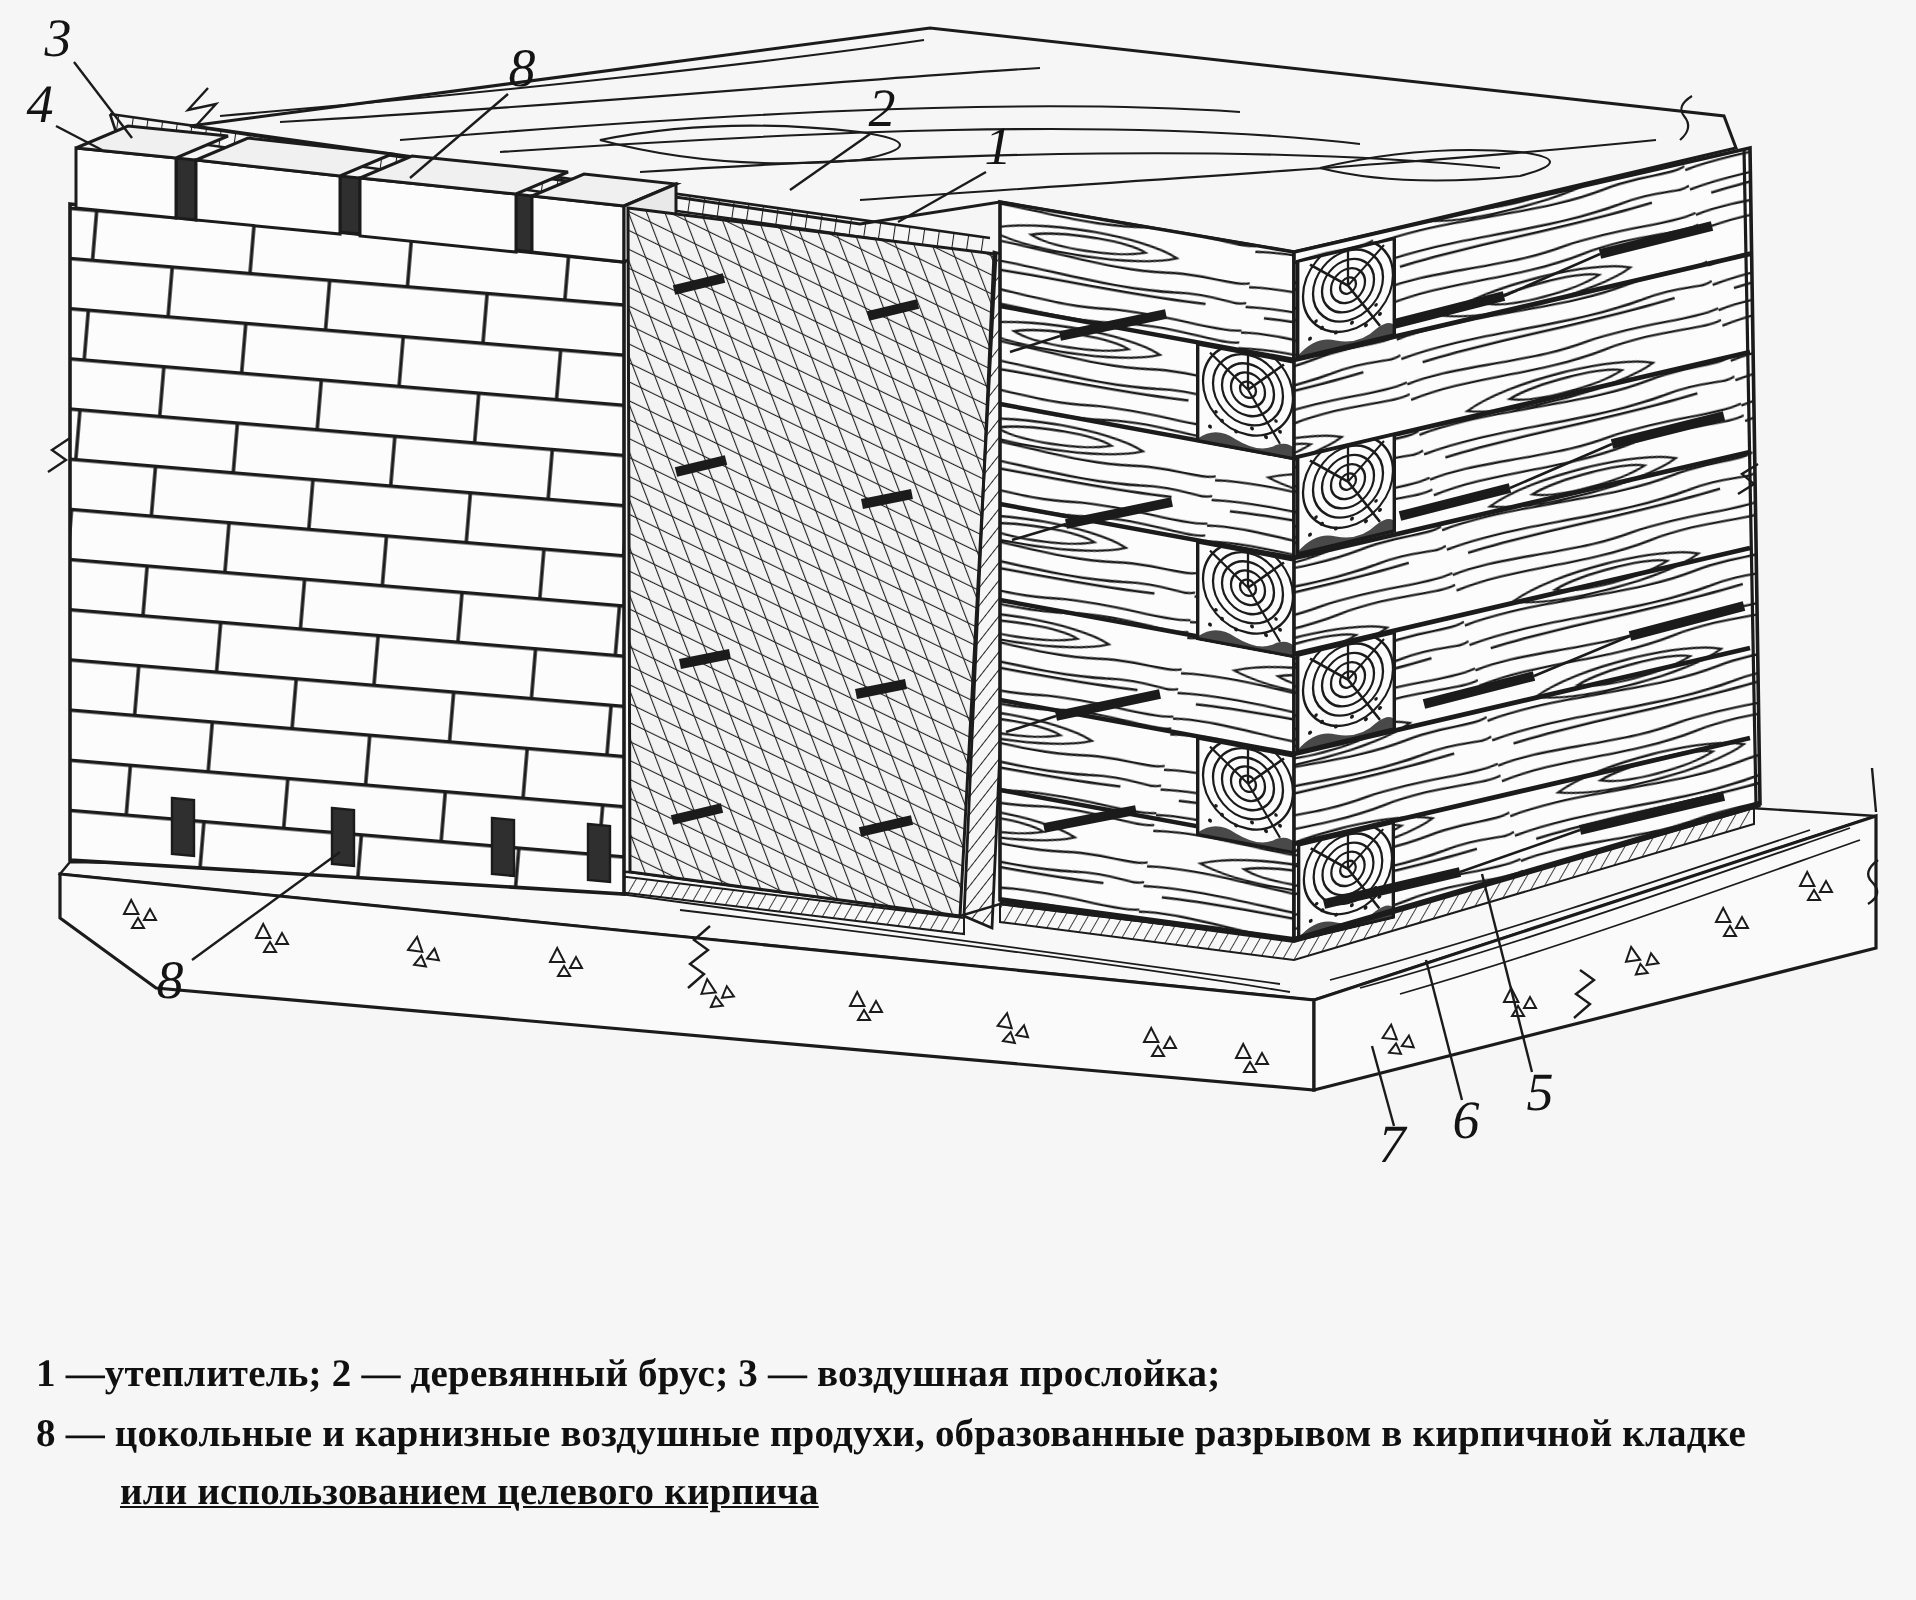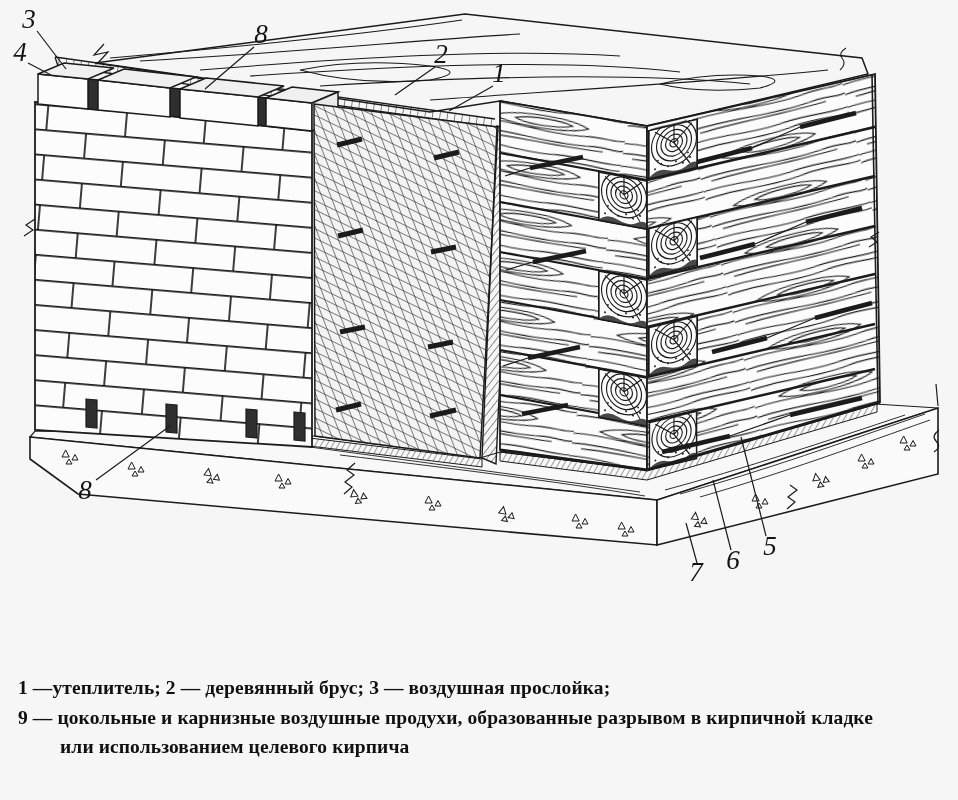--- a/index.html
+++ b/index.html
@@ -1,21 +1,21 @@
 <!DOCTYPE html>
 <html><head>
 <meta charset="utf-8">
 <style>
   html,body{margin:0;padding:0;background:#f6f6f6;}
   .stage{position:relative;width:958px;height:800px;background:#f6f6f6;overflow:hidden;
          font-family:"Liberation Serif","DejaVu Serif",serif;}
   .stage svg{position:absolute;left:0;top:0;}
   .legend{position:absolute;left:18px;top:641px;width:924px;color:#101010;margin-top:32px;}
   .legend p{margin:0;font-size:19.5px;font-weight:600;line-height:29.6px;letter-spacing:0.1px;}
-  .legend p.indent{padding-left:42px;}
+  .legend p.indent{padding-left:42px;text-decoration:underline;}
   .co{font-style:italic;font-size:27px;fill:#141414;font-family:"Liberation Serif","DejaVu Serif",serif;}
 </style>
 </head>
 <body>
 
 <div class="stage">
 <svg width="958" height="630" viewBox="0 0 958 630">
   <defs>
     <g id="gt" fill="none" stroke="#1b1b1b" stroke-width="1.15">
       <path d="M0,7 C28,3 60,11 92,7 C120,4 146,9 160,6"></path>
@@ -248,16 +248,16 @@
     <text class="co" x="499" y="82" text-anchor="middle">1</text>
     <text class="co" x="85" y="499" text-anchor="middle">8</text>
     <text class="co" x="696" y="581" text-anchor="middle">7</text>
     <text class="co" x="733" y="569" text-anchor="middle">6</text>
     <text class="co" x="770" y="555" text-anchor="middle">5</text>
   </g>
 </svg>
 
 <div class="legend">
   <p>1 —утеплитель; 2 — деревянный брус; 3 — воздушная прослойка;</p>
-  <p>9 — цокольные и карнизные воздушные продухи, образованные разрывом в кирпичной кладке</p>
+  <p>8 — цокольные и карнизные воздушные продухи, образованные разрывом в кирпичной кладке</p>
   <p class="indent">или использованием целевого кирпича</p>
 </div>
 </div>
 
 </body></html>

